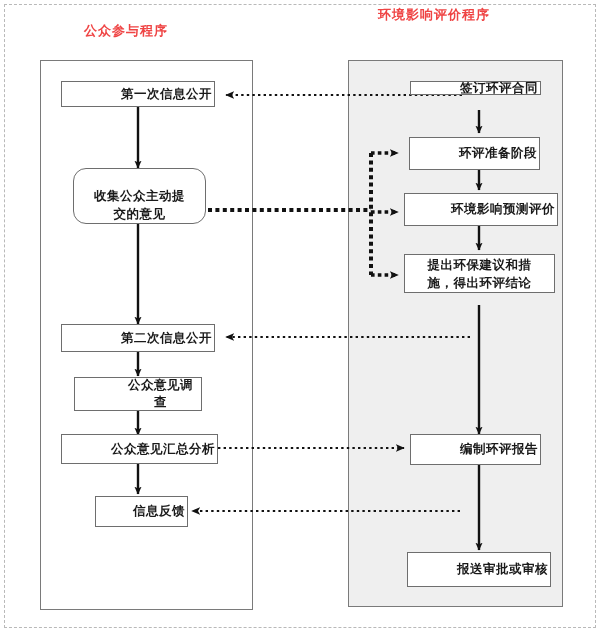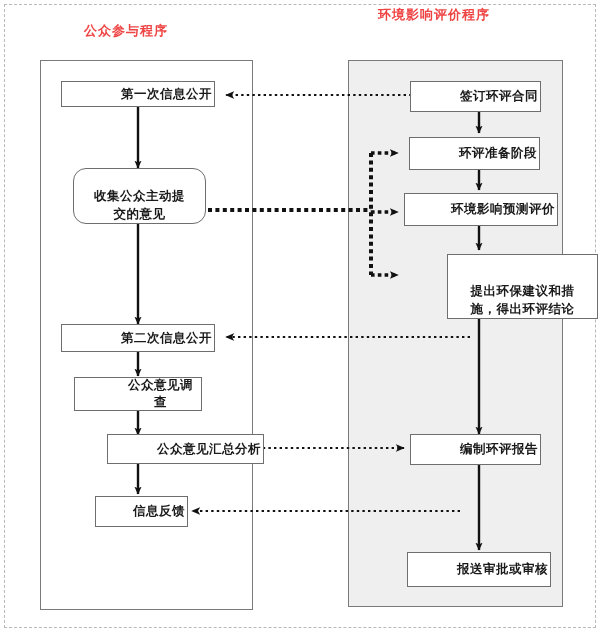--- a/index.html
+++ b/index.html
@@ -142,41 +142,41 @@
   </div>
 
   <div class="node" style="left:61px; top:324px; width:154px; height:28px;">
     <span>第二次信息公开</span>
   </div>
 
   <div class="node" style="left:74px; top:377px; width:128px; height:34px;padding-left:47px;">
     <span>公众意见调查</span>
   </div>
 
-  <div class="node" style="left:61px; top:434px; width:157px; height:30px;margin-left:46px;">
+  <div class="node" style="left:61px; top:434px; width:157px; height:30px;">
     <span>公众意见汇总分析</span>
   </div>
 
   <div class="node" style="left:95px; top:496px; width:93px; height:31px;">
     <span>信息反馈</span>
   </div>
 
-  <div class="node" style="left:410px; top:81px; width:131px; height:31px;padding-left:27px;">
+  <div class="node" style="left:410px; top:81px; width:131px; height:14px;padding-left:27px;">
     <span>签订环评合同</span>
   </div>
 
   <div class="node" style="left:404px; top:193px; width:154px; height:33px;">
     <span>环境影响预测评价</span>
   </div>
 
   <div class="node" style="left:409px; top:137px; width:131px; height:33px;">
     <span>环评准备阶段</span>
   </div>
 
-  <div class="node two-line" style="left:404px; top:254px; width:151px; height:65px; flex-direction:column;margin-left:43px;">
+  <div class="node two-line" style="left:404px; top:254px; width:151px; height:39px; flex-direction:column;">
     <span>提出环保建议和措</span>
     <span>施，得出环评结论</span>
   </div>
 
   <div class="node" style="left:410px; top:434px; width:131px; height:31px;">
     <span>编制环评报告</span>
   </div>
 
   <div class="node" style="left:407px; top:552px; width:144px; height:35px;">
     <span>报送审批或审核</span>

